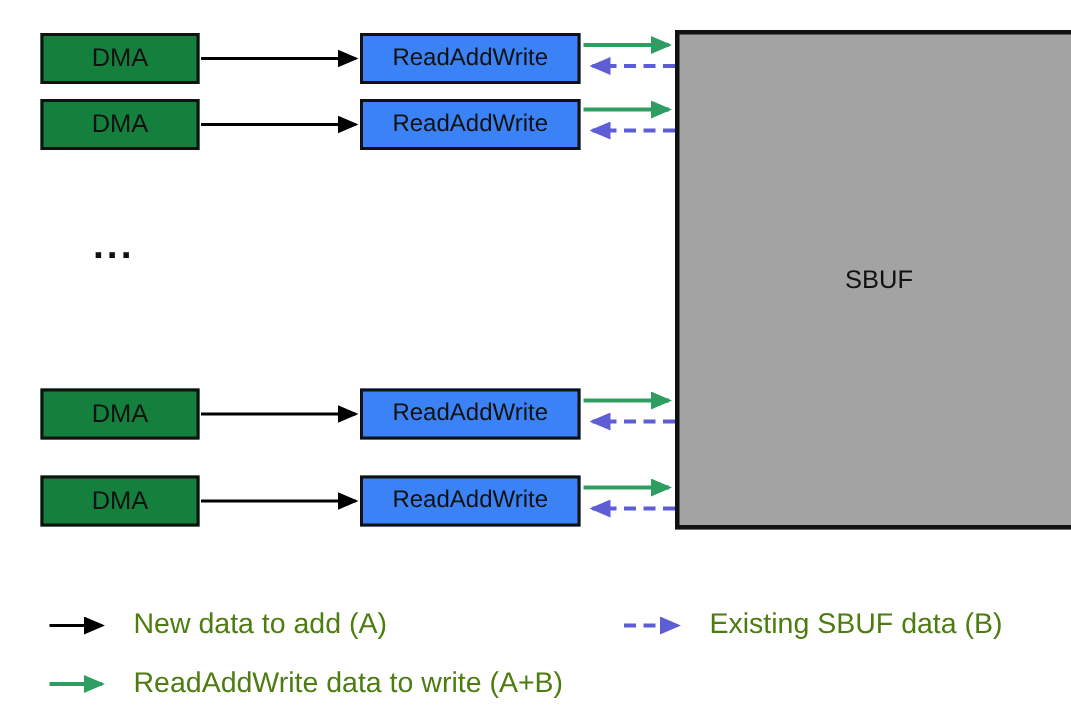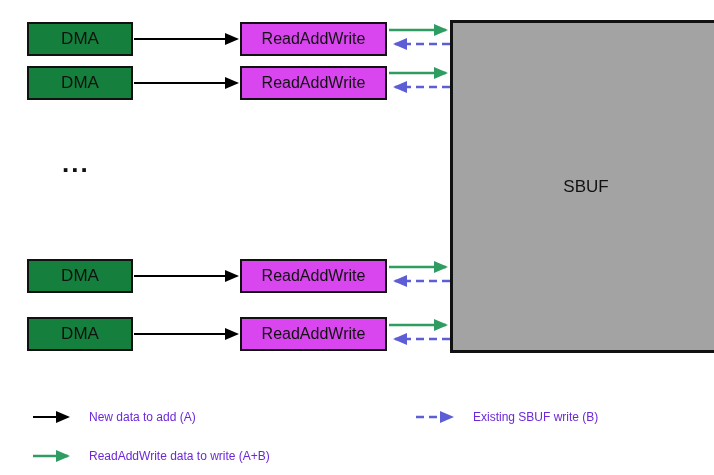--- a/index.html
+++ b/index.html
@@ -7,33 +7,33 @@
   .canvas{position:relative;width:714px;height:475px;background:#ffffff;overflow:hidden;}
   .box{
     position:absolute;
     border:2px solid #111;
     display:flex;align-items:center;justify-content:center;
     box-sizing:border-box;
     font-size:16px;
     color:#111;
   }
   .dma{left:27px;width:106px;height:34px;background:#15803d;font-size:17px;}
-  .raw{left:240px;width:147px;height:34px;background:#d946ef;font-size:16px;}
+  .raw{left:240px;width:147px;height:34px;background:#3b82f6;font-size:16px;}
   .sbuf{left:450px;top:20px;width:272px;height:333px;background:#a3a3a3;border-width:3px;font-size:17px;}
   .row1{top:22px;} .row2{top:66px;} .row3{top:259px;} .row4{top:317px;}
   .ellipsis{
     position:absolute;left:62px;top:148px;
     font-size:26px;font-weight:bold;letter-spacing:2px;color:#111;
   }
   .arrow-layer{position:absolute;left:0;top:0;width:714px;height:475px;pointer-events:none;}
   .arrow-black{stroke:#000000;stroke-width:2;fill:none;}
   .arrow-green{stroke:#2f9d62;stroke-width:2.6;fill:none;}
   .arrow-blue{stroke:#5d5dd5;stroke-width:2.6;fill:none;stroke-dasharray:8 5;}
   .legend-label{
-    position:absolute;font-size:12px;color:#6d28d9;white-space:nowrap;
+    position:absolute;font-size:19px;color:#4d7c0f;white-space:nowrap;
     transform:translateY(-50%);
   }
 </style>
 </head>
 <body>
 
 <div class="canvas">
 
   <svg class="arrow-layer" width="714" height="475" viewBox="0 0 714 475" xmlns="http://www.w3.org/2000/svg">
     <defs>
@@ -77,15 +77,15 @@
   <div class="box raw row2">ReadAddWrite</div>
   <div class="box raw row3">ReadAddWrite</div>
   <div class="box raw row4">ReadAddWrite</div>
 
   <div class="box sbuf">SBUF</div>
 
   <div class="ellipsis">...</div>
 
   <div class="legend-label" style="left:89px;top:417px;">New data to add (A)</div>
   <div class="legend-label" style="left:89px;top:456px;">ReadAddWrite data to write (A+B)</div>
-  <div class="legend-label" style="left:473px;top:417px;">Existing SBUF write (B)</div>
+  <div class="legend-label" style="left:473px;top:417px;">Existing SBUF data (B)</div>
 
 </div>
 
 </body></html>

